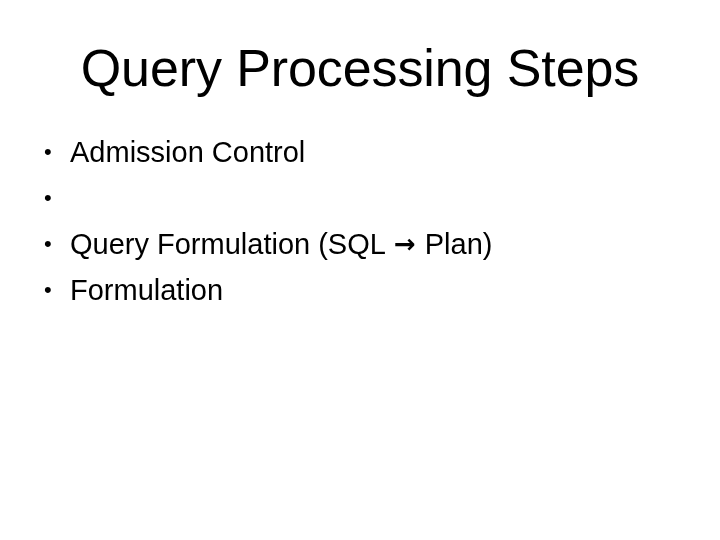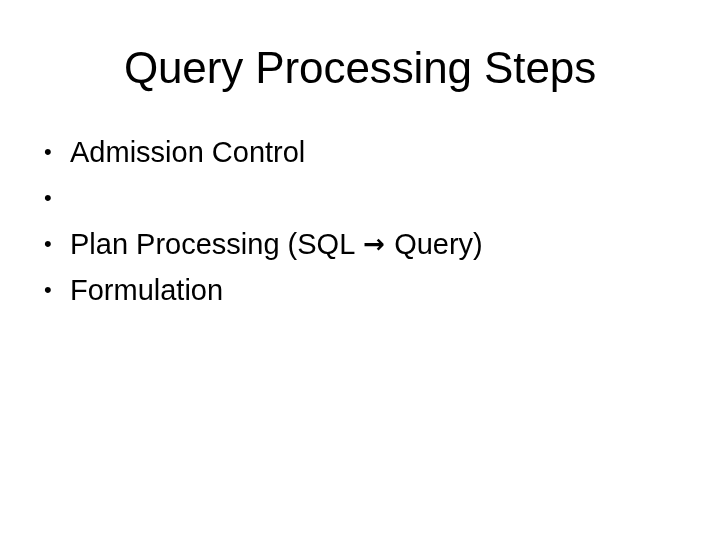--- a/index.html
+++ b/index.html
@@ -25,21 +25,21 @@
   }
 
   
   .slide-title {
     position: absolute;
     left: 0;
     top: 42px;
     width: 720px;
     text-align: center;
     font-family: "Liberation Sans", sans-serif;
-    font-size: 44px;
+    font-size: 52px;
     font-weight: 400;
     line-height: 52px;
     color: #000000;
     letter-spacing: -0.1px;
     white-space: nowrap;
   }
 
   
   .body-list {
     position: absolute;
@@ -104,21 +104,21 @@
       <span class="bullet-marker">•</span>
       <span class="bullet-text">Admission Control</span>
     </li>
 
     <li class="bullet-item">
       <span class="bullet-marker">•</span>
     </li>
 
     <li class="bullet-item">
       <span class="bullet-marker">•</span>
-      <span class="bullet-text">Plan Processing (SQL </span><span class="arrow-glyph">→</span><span class="bullet-text"> Query)</span>
+      <span class="bullet-text">Query Formulation (SQL </span><span class="arrow-glyph">→</span><span class="bullet-text"> Plan)</span>
     </li>
 
     <li class="bullet-item">
       <span class="bullet-marker">•</span>
       <span class="bullet-text">Formulation</span>
     </li>
 
   </ul>
 
 </div>

